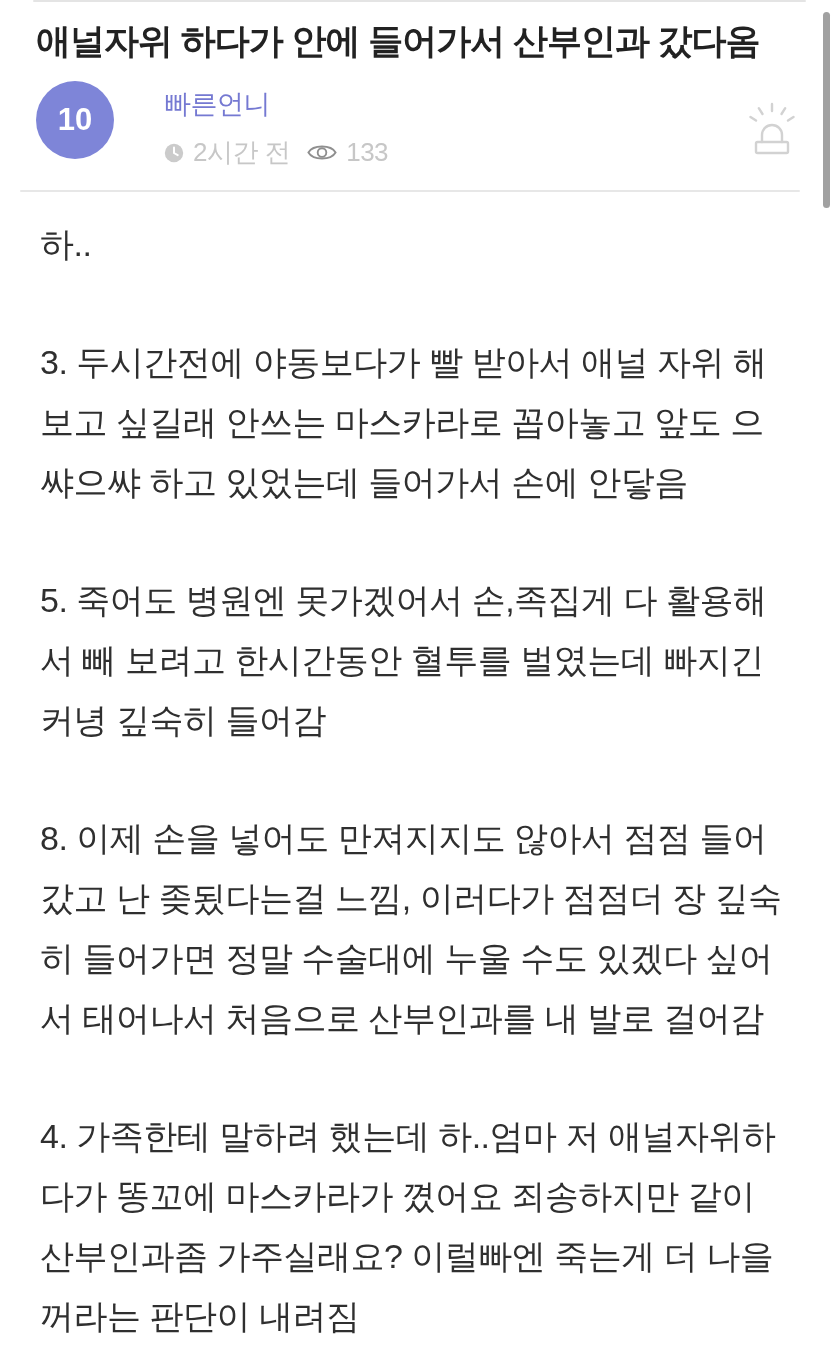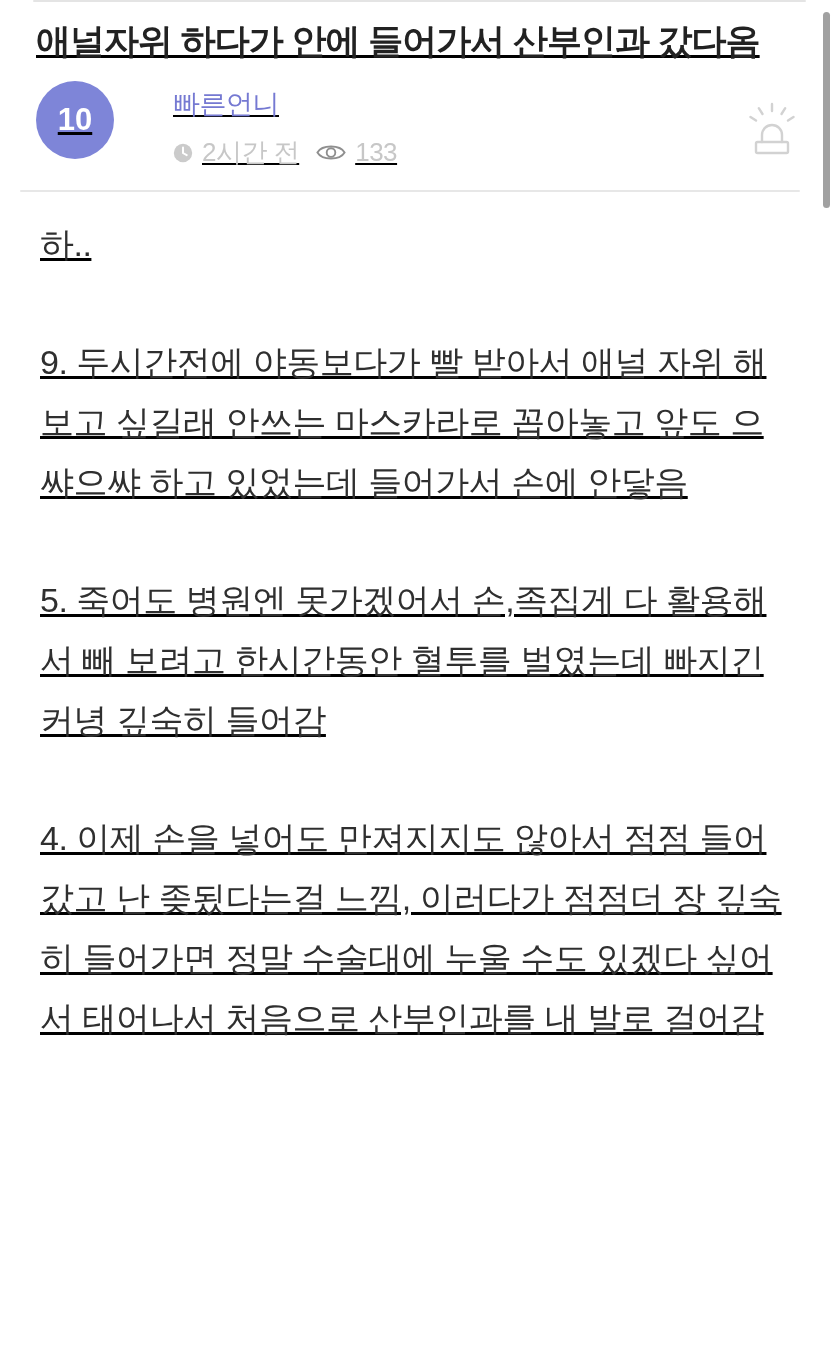--- a/index.html
+++ b/index.html
@@ -2,41 +2,41 @@
 <html><head>
 <meta charset="utf-8">
 <style>
   * { margin: 0; padding: 0; box-sizing: border-box; }
   html, body { background: #ffffff; }
   body {
     font-family: "Liberation Sans", sans-serif;
     width: 835px; height: 1353px;
     position: relative; overflow: hidden;
   }
-  .page { width: 835px; height: 1171px; position: relative; background: #ffffff; text-decoration: underline; }
+  .page { width: 835px; height: 1171px; position: relative; background: #ffffff; }
 
   .top-line {
     position: absolute; top: 0; left: 33px; width: 773px; height: 2px;
     background: #e4e4e4; border-radius: 2px;
   }
 
   .header { padding: 18px 33px 0 36px; }
   .post-title {
     font-size: 35px; line-height: 46px; font-weight: 700;
     color: #222222; letter-spacing: -1px;
   }
 
   .author-row { display: flex; align-items: flex-start; margin-top: 17px; gap: 35px; }
   .avatar {
     width: 78px; height: 78px; border-radius: 50%;
     background: #7e85d8; color: #ffffff;
     display: flex; align-items: center; justify-content: center;
     font-size: 31px; font-weight: 700; flex: 0 0 auto;
   }
-  .author-info { margin-left: 24px; padding-top: 5px; }
+  .author-info { margin-left: 15px; padding-top: 5px; }
   .username {
     font-size: 27px; font-weight: 500; color: #7579d2; letter-spacing: -0.5px;
     cursor: pointer;
   }
   .meta-row { display: flex; align-items: center; margin-top: 13px; }
   .meta-text { font-size: 26px; color: #c7c7c7; letter-spacing: -0.5px; }
   .clock-icon { width: 20px; height: 20px; display: block; }
   .eye-icon { width: 30px; height: 21px; display: block; margin-left: 17px; }
   .meta-row .meta-text { margin-left: 9px; }
 
@@ -112,20 +112,21 @@
           <path d="M39 18.5 L 44.5 15"></path>
         </svg>
       </div>
     </div>
   </div>
 
   <div class="divider"></div>
 
   <div class="post-body">
     <p>하..</p>
-    <p>9. 두시간전에 야동보다가 빨 받아서 애널 자위 해보고 싶길래 안쓰는 마스카라로 꼽아놓고 앞도 으쌰으쌰 하고 있었는데 들어가서 손에 안닿음</p>
+    <p>3. 두시간전에 야동보다가 빨 받아서 애널 자위 해보고 싶길래 안쓰는 마스카라로 꼽아놓고 앞도 으쌰으쌰 하고 있었는데 들어가서 손에 안닿음</p>
     <p>5. 죽어도 병원엔 못가겠어서 손,족집게 다 활용해서 빼 보려고 한시간동안 혈투를 벌였는데 빠지긴 커녕 깊숙히 들어감</p>
-    <p>4. 이제 손을 넣어도 만져지지도 않아서 점점 들어갔고 난 좆됬다는걸 느낌, 이러다가 점점더 장 깊숙히 들어가면 정말 수술대에 누울 수도 있겠다 싶어서 태어나서 처음으로 산부인과를 내 발로 걸어감</p>
+    <p>8. 이제 손을 넣어도 만져지지도 않아서 점점 들어갔고 난 좆됬다는걸 느낌, 이러다가 점점더 장 깊숙히 들어가면 정말 수술대에 누울 수도 있겠다 싶어서 태어나서 처음으로 산부인과를 내 발로 걸어감</p>
+    <p>4. 가족한테 말하려 했는데 하..엄마 저 애널자위하다가 똥꼬에 마스카라가 꼈어요 죄송하지만 같이 산부인과좀 가주실래요? 이럴빠엔 죽는게 더 나을꺼라는 판단이 내려짐</p>
   </div>
 
   <div class="scrollbar-thumb"></div>
 
 </div>
 
 </body></html>

